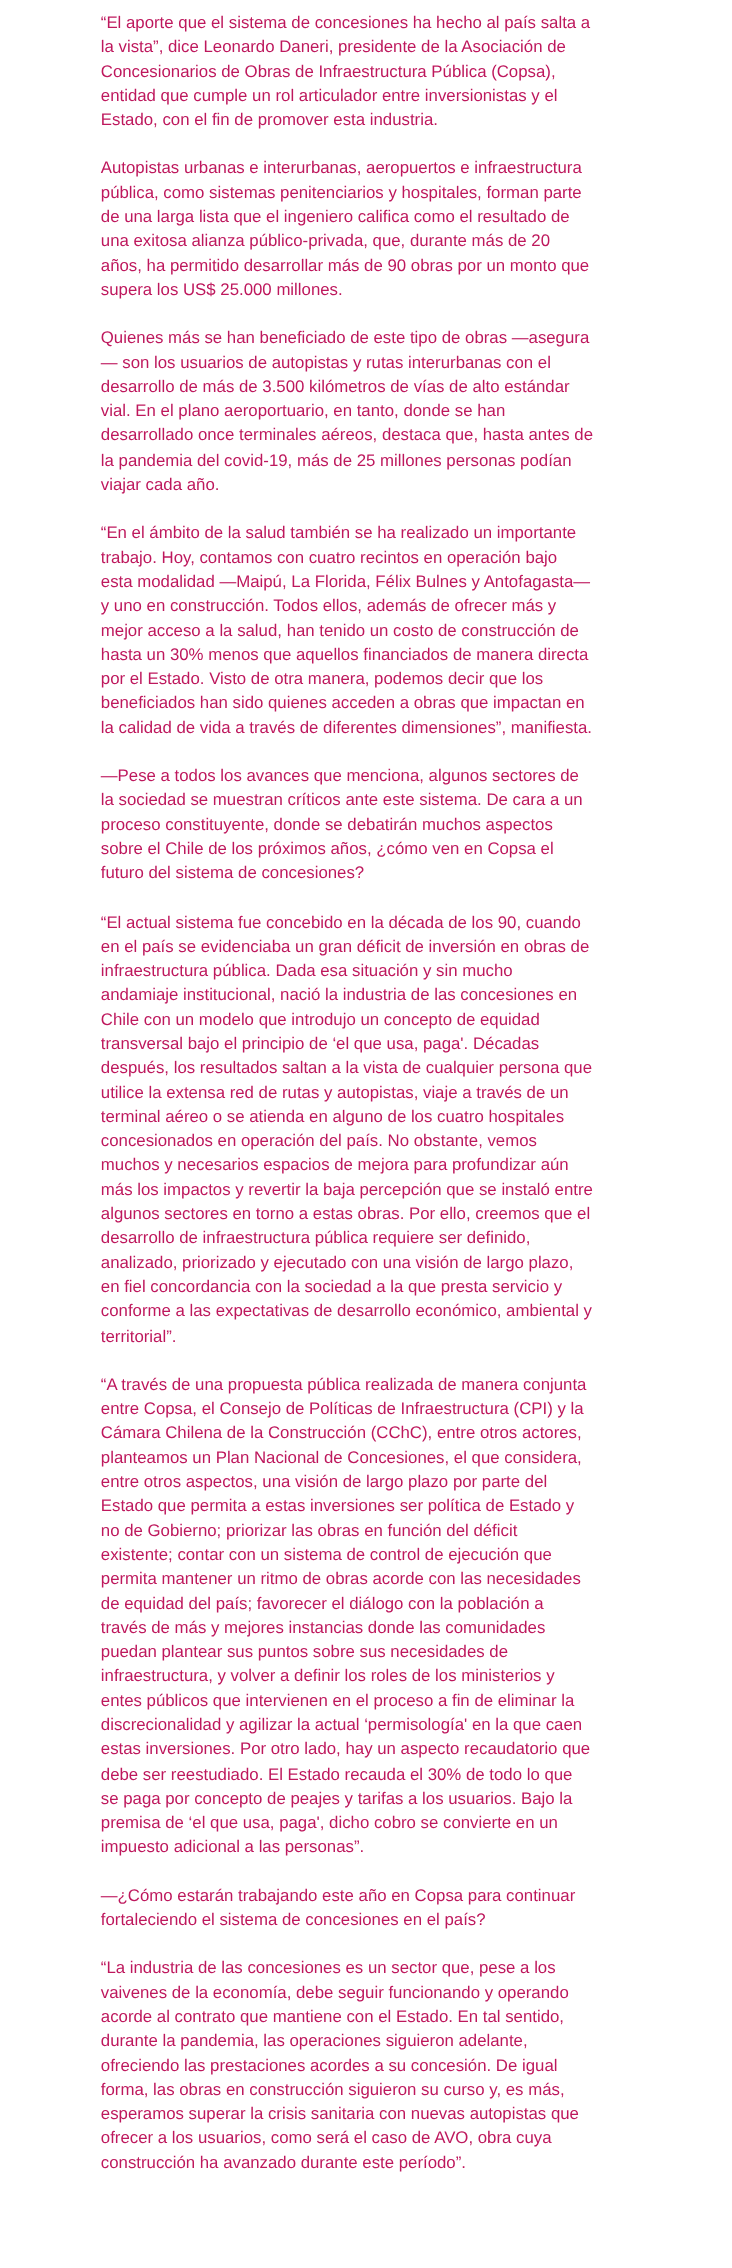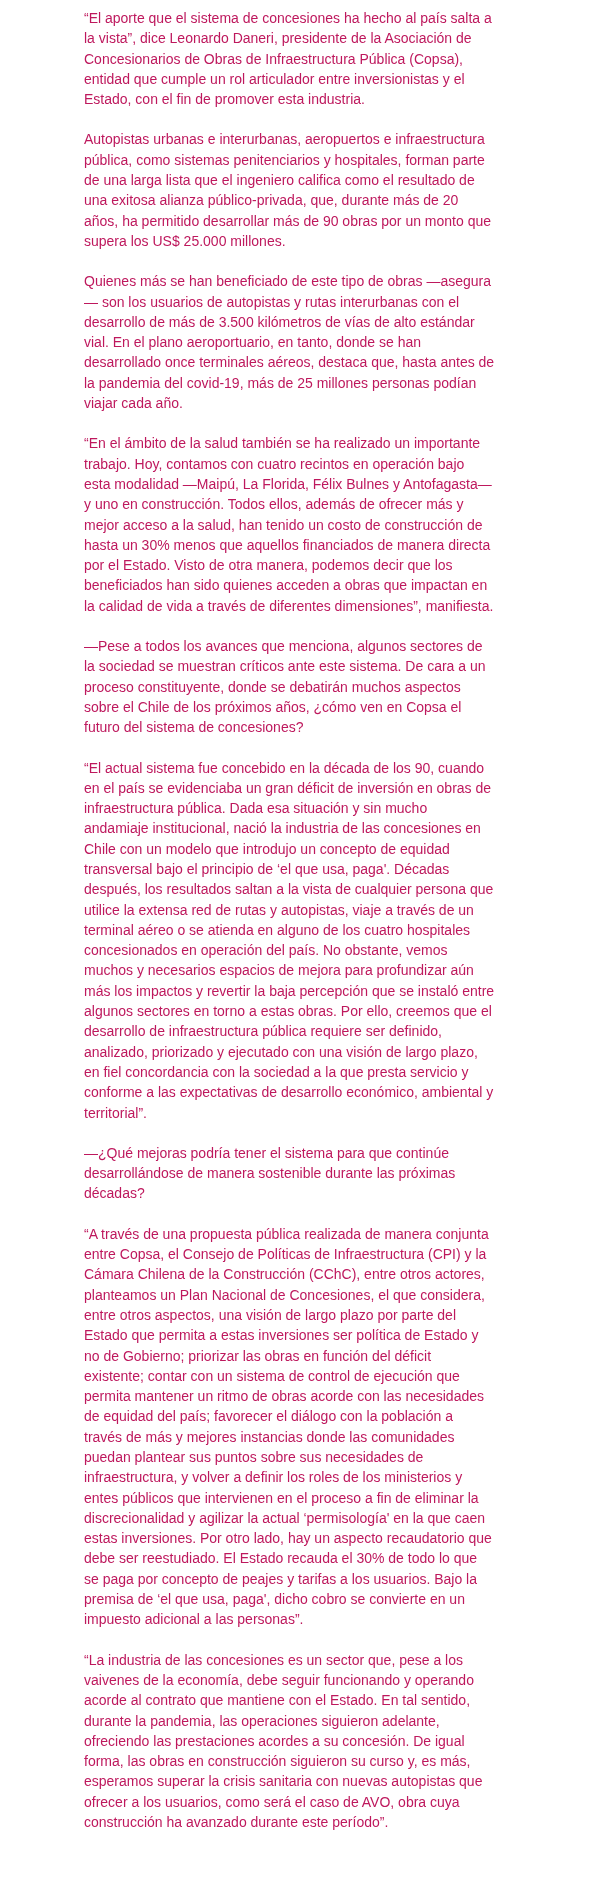--- a/index.html
+++ b/index.html
@@ -74,43 +74,42 @@
 terminal aéreo o se atienda en alguno de los cuatro hospitales
 concesionados en operación del país. No obstante, vemos
 muchos y necesarios espacios de mejora para profundizar aún
 más los impactos y revertir la baja percepción que se instaló entre
 algunos sectores en torno a estas obras. Por ello, creemos que el
 desarrollo de infraestructura pública requiere ser definido,
 analizado, priorizado y ejecutado con una visión de largo plazo,
 en fiel concordancia con la sociedad a la que presta servicio y
 conforme a las expectativas de desarrollo económico, ambiental y
 territorial”.</p>
-  <p>—¿Qué mejoras podría tener el sistema para que continúe
-desarrollándose de manera sostenible durante las próximas
-décadas?</p>
   <p>“A través de una propuesta pública realizada de manera conjunta
 entre Copsa, el Consejo de Políticas de Infraestructura (CPI) y la
 Cámara Chilena de la Construcción (CChC), entre otros actores,
 planteamos un Plan Nacional de Concesiones, el que considera,
 entre otros aspectos, una visión de largo plazo por parte del
 Estado que permita a estas inversiones ser política de Estado y
 no de Gobierno; priorizar las obras en función del déficit
 existente; contar con un sistema de control de ejecución que
 permita mantener un ritmo de obras acorde con las necesidades
 de equidad del país; favorecer el diálogo con la población a
 través de más y mejores instancias donde las comunidades
 puedan plantear sus puntos sobre sus necesidades de
 infraestructura, y volver a definir los roles de los ministerios y
 entes públicos que intervienen en el proceso a fin de eliminar la
 discrecionalidad y agilizar la actual ‘permisología' en la que caen
 estas inversiones. Por otro lado, hay un aspecto recaudatorio que
 debe ser reestudiado. El Estado recauda el 30% de todo lo que
 se paga por concepto de peajes y tarifas a los usuarios. Bajo la
 premisa de ‘el que usa, paga', dicho cobro se convierte en un
 impuesto adicional a las personas”.</p>
+  <p>—¿Cómo estarán trabajando este año en Copsa para continuar
+fortaleciendo el sistema de concesiones en el país?</p>
   <p>“La industria de las concesiones es un sector que, pese a los
 vaivenes de la economía, debe seguir funcionando y operando
 acorde al contrato que mantiene con el Estado. En tal sentido,
 durante la pandemia, las operaciones siguieron adelante,
 ofreciendo las prestaciones acordes a su concesión. De igual
 forma, las obras en construcción siguieron su curso y, es más,
 esperamos superar la crisis sanitaria con nuevas autopistas que
 ofrecer a los usuarios, como será el caso de AVO, obra cuya
 construcción ha avanzado durante este período”.</p>
 </div>

